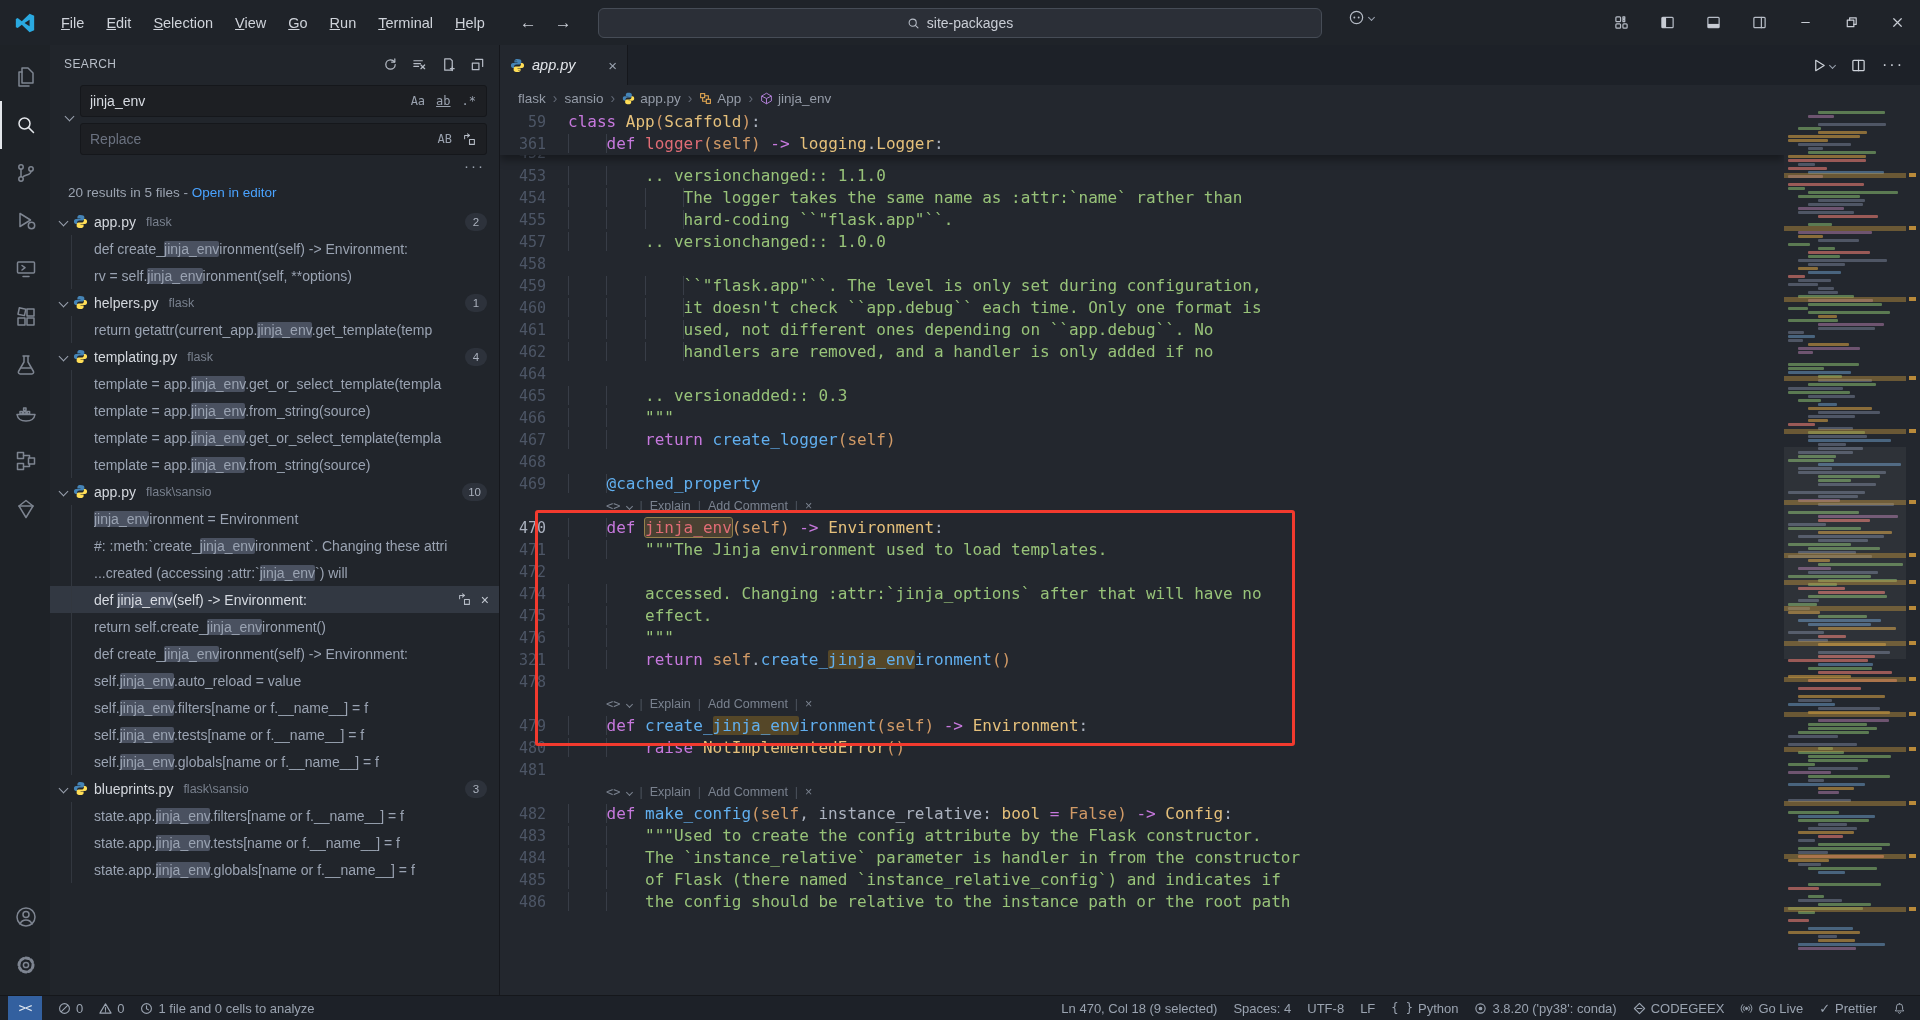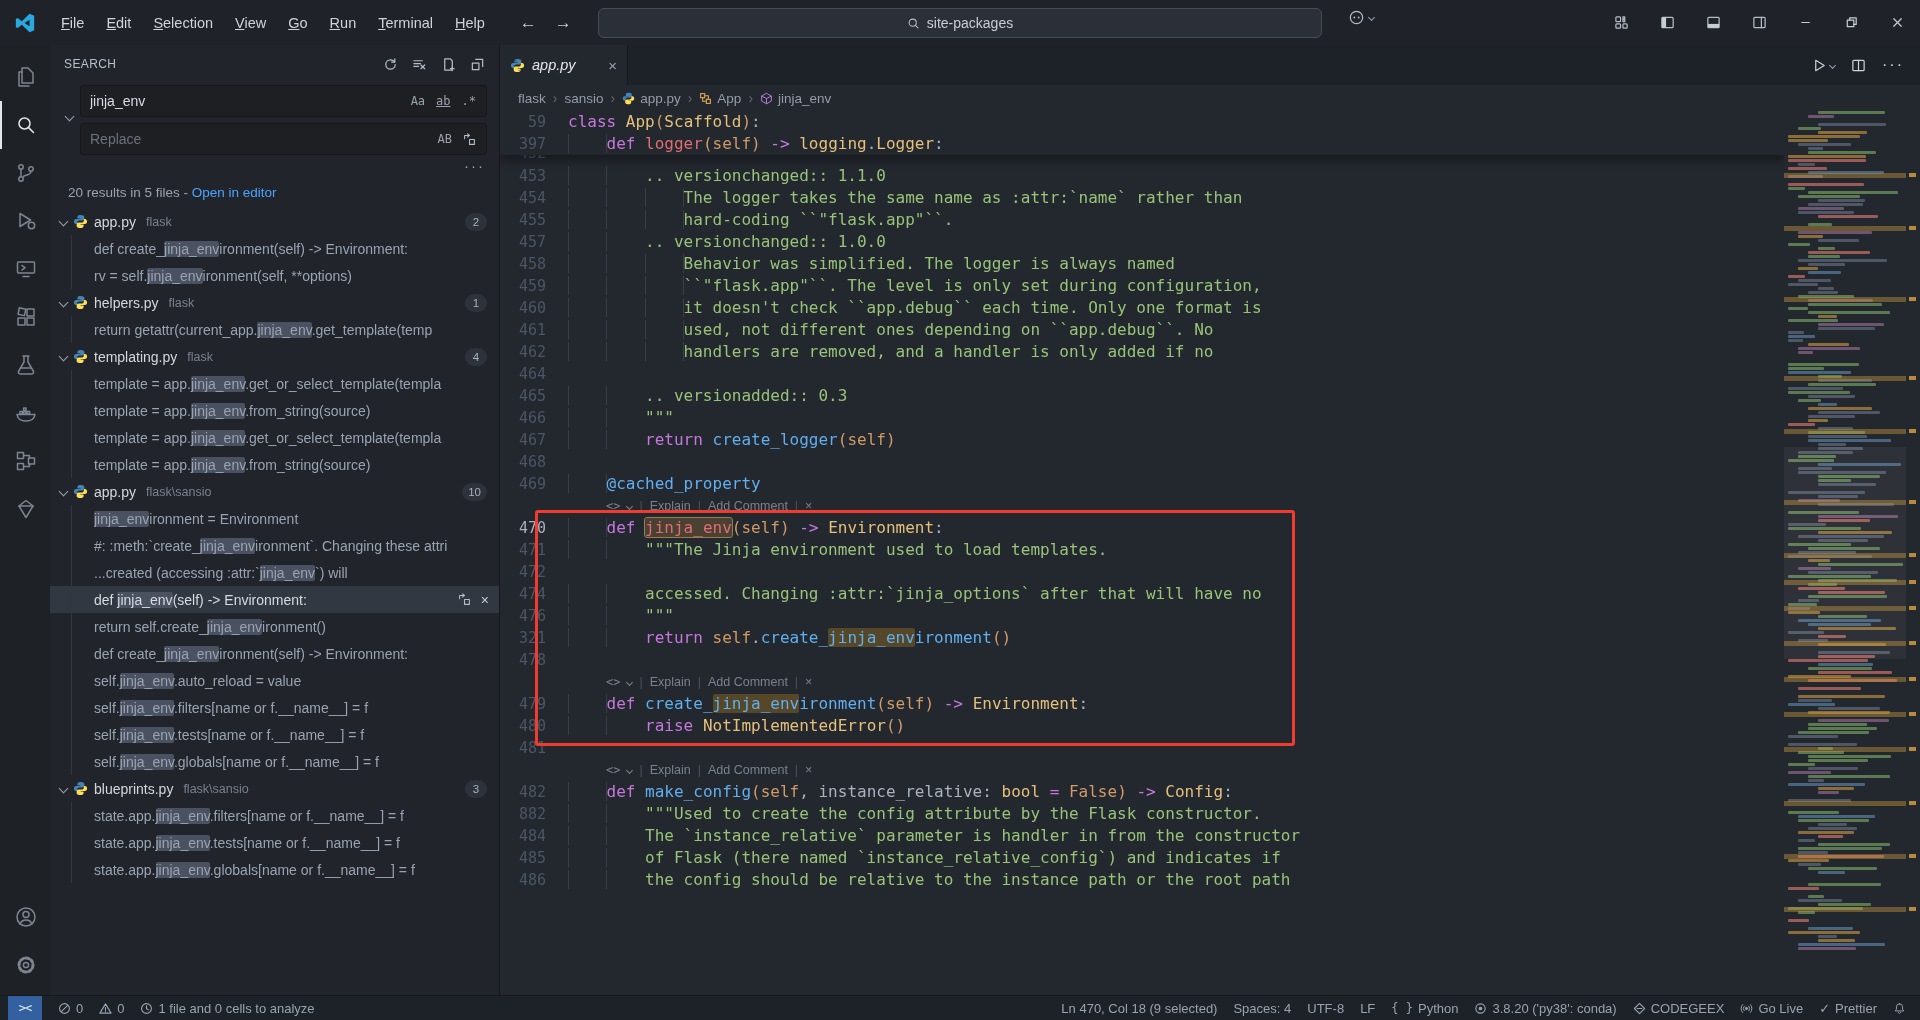--- a/index.html
+++ b/index.html
@@ -555,21 +555,21 @@
           </span>
         </div>
       <div id="editorwrap">
         <div id="codearea">
           <div id="sticky">
               <div class="crow">
                 <div class="gut">59</div>
                 <pre class="cl"><span class="t-kw">class</span><span class="t-def"> </span><span class="t-cls">App</span><span class="t-gold">(</span><span class="t-cls">Scaffold</span><span class="t-gold">)</span><span class="t-def">:</span></pre>
               </div>
               <div class="crow">
-                <div class="gut">397</div>
+                <div class="gut">361</div>
                 <pre class="cl"><span class="t-ws">    </span><span class="t-kw">def</span><span class="t-def"> </span><span class="t-red">logger</span><span class="t-gold">(</span><span class="t-gold">self</span><span class="t-gold">)</span><span class="t-def"> </span><span class="t-kw">-&gt;</span><span class="t-def"> </span><span class="t-cls">logging</span><span class="t-def">.</span><span class="t-cls">Logger</span><span class="t-def">:</span></pre>
               </div>
             </div>
           <div id="sliver">
               <div class="inner">
                 <div class="crow">
                   <div class="gut">452</div>
                   <pre class="cl"></pre>
                 </div>
               </div>
@@ -586,21 +586,20 @@
               <div class="crow">
                 <div class="gut">455</div>
                 <pre class="cl"><span class="t-ws">            </span><span class="t-str">hard-coding ``"flask.app"``.</span></pre>
               </div>
               <div class="crow">
                 <div class="gut">457</div>
                 <pre class="cl"><span class="t-ws">        </span><span class="t-str">.. versionchanged:: 1.0.0</span></pre>
               </div>
               <div class="crow">
                 <div class="gut">458</div>
-                <pre class="cl"><span class="t-ws">            </span><span class="t-str">Behavior was simplified. The logger is always named</span></pre>
               </div>
               <div class="crow">
                 <div class="gut">459</div>
                 <pre class="cl"><span class="t-ws">            </span><span class="t-str">``"flask.app"``. The level is only set during configuration,</span></pre>
               </div>
               <div class="crow">
                 <div class="gut">460</div>
                 <pre class="cl"><span class="t-ws">            </span><span class="t-str">it doesn't check ``app.debug`` each time. Only one format is</span></pre>
               </div>
               <div class="crow">
@@ -657,20 +656,24 @@
               </div>
               <div class="crow">
                 <div class="gut">472</div>
                 <pre class="cl"></pre>
               </div>
               <div class="crow">
                 <div class="gut">474</div>
                 <pre class="cl"><span class="t-ws">        </span><span class="t-str">accessed. Changing :attr:`jinja_options` after that will have no</span></pre>
               </div>
               <div class="crow">
+                <div class="gut">475</div>
+                <pre class="cl"><span class="t-ws">        </span><span class="t-str">effect.</span></pre>
+              </div>
+              <div class="crow">
                 <div class="gut">476</div>
                 <pre class="cl"><span class="t-ws">        </span><span class="t-str">"""</span></pre>
               </div>
               <div class="crow">
                 <div class="gut">321</div>
                 <pre class="cl"><span class="t-ws">        </span><span class="t-kw">return</span><span class="t-def"> </span><span class="t-gold">self</span><span class="t-def">.</span><span class="t-fn">create_</span><span class="t-fn mhl">jinja_env</span><span class="t-fn">ironment</span><span class="t-gold">(</span><span class="t-gold">)</span></pre>
               </div>
               <div class="crow">
                 <div class="gut">478</div>
                 <pre class="cl"></pre>
@@ -709,21 +712,21 @@
                   <span>Add Comment</span>
                   <span class="sep">|</span>
                   <span>×</span>
                 </div>
               </div>
               <div class="crow">
                 <div class="gut">482</div>
                 <pre class="cl"><span class="t-ws">    </span><span class="t-kw">def</span><span class="t-def"> </span><span class="t-fn">make_config</span><span class="t-gold">(</span><span class="t-gold">self</span><span class="t-def">, </span><span class="t-def">instance_relative</span><span class="t-def">: </span><span class="t-cls">bool</span><span class="t-def"> </span><span class="t-kw">=</span><span class="t-def"> </span><span class="t-gold">False</span><span class="t-gold">)</span><span class="t-def"> </span><span class="t-kw">-&gt;</span><span class="t-def"> </span><span class="t-cls">Config</span><span class="t-def">:</span></pre>
               </div>
               <div class="crow">
-                <div class="gut">882</div>
+                <div class="gut">483</div>
                 <pre class="cl"><span class="t-ws">        </span><span class="t-str">"""Used to create the config attribute by the Flask constructor.</span></pre>
               </div>
               <div class="crow">
                 <div class="gut">484</div>
                 <pre class="cl"><span class="t-ws">        </span><span class="t-str">The `instance_relative` parameter is handler in from the constructor</span></pre>
               </div>
               <div class="crow">
                 <div class="gut">485</div>
                 <pre class="cl"><span class="t-ws">        </span><span class="t-str">of Flask (there named `instance_relative_config`) and indicates if</span></pre>
               </div>

